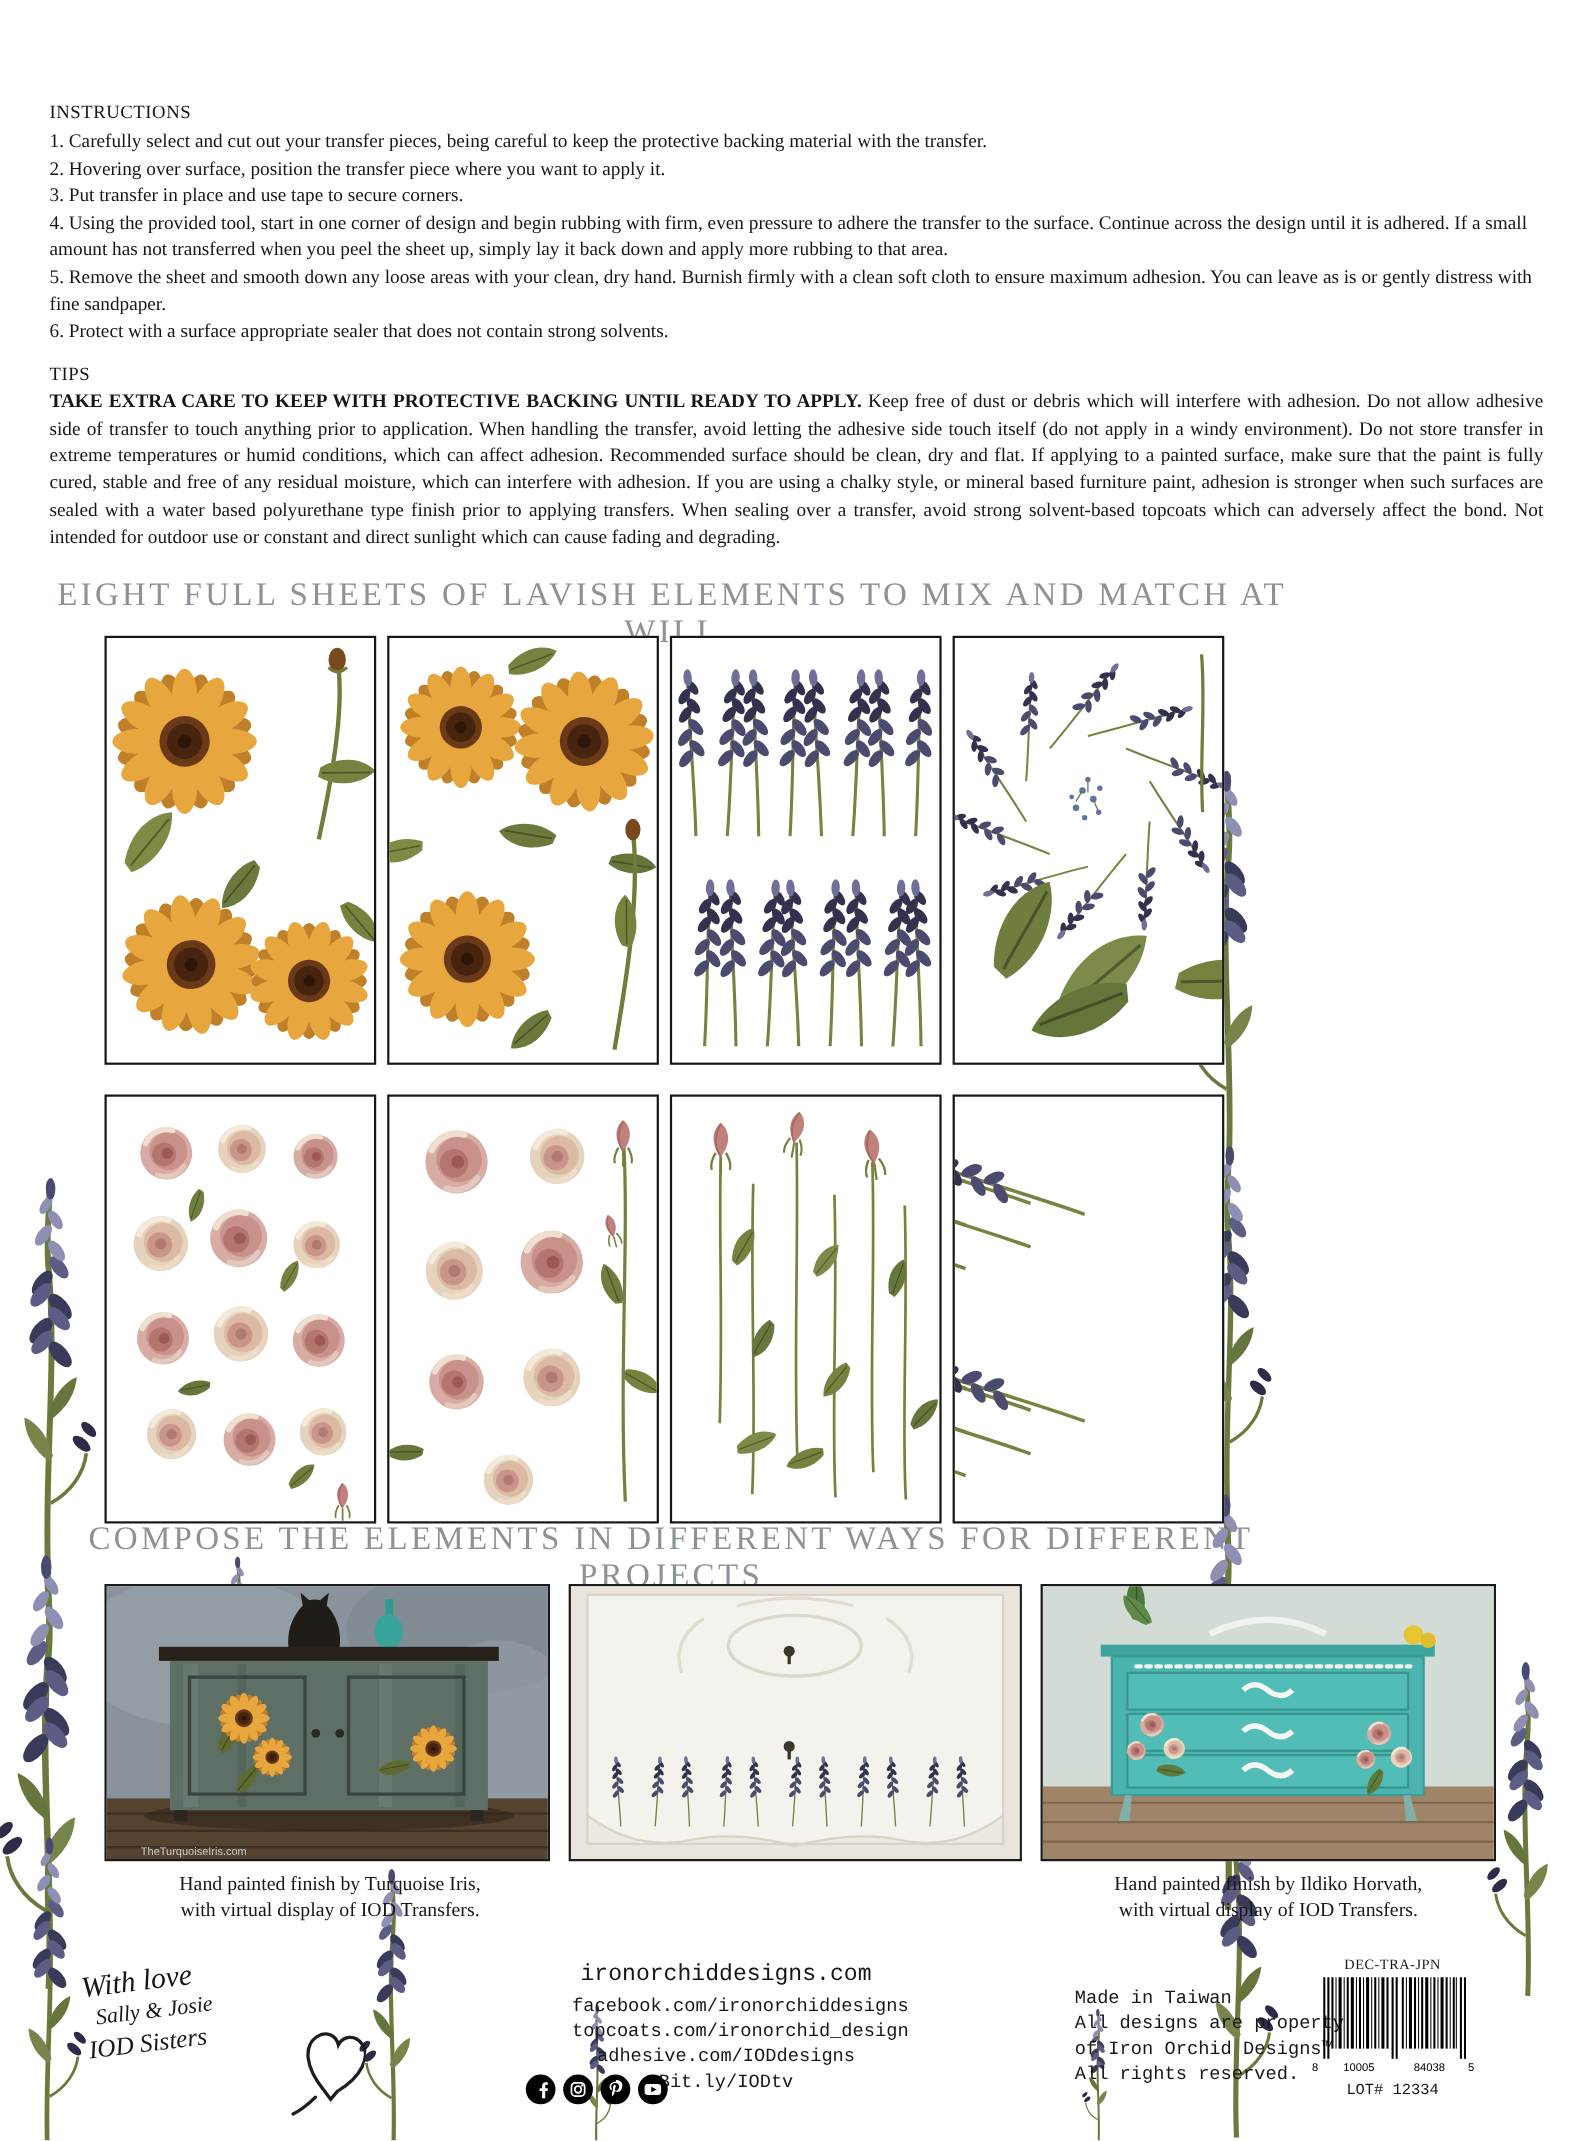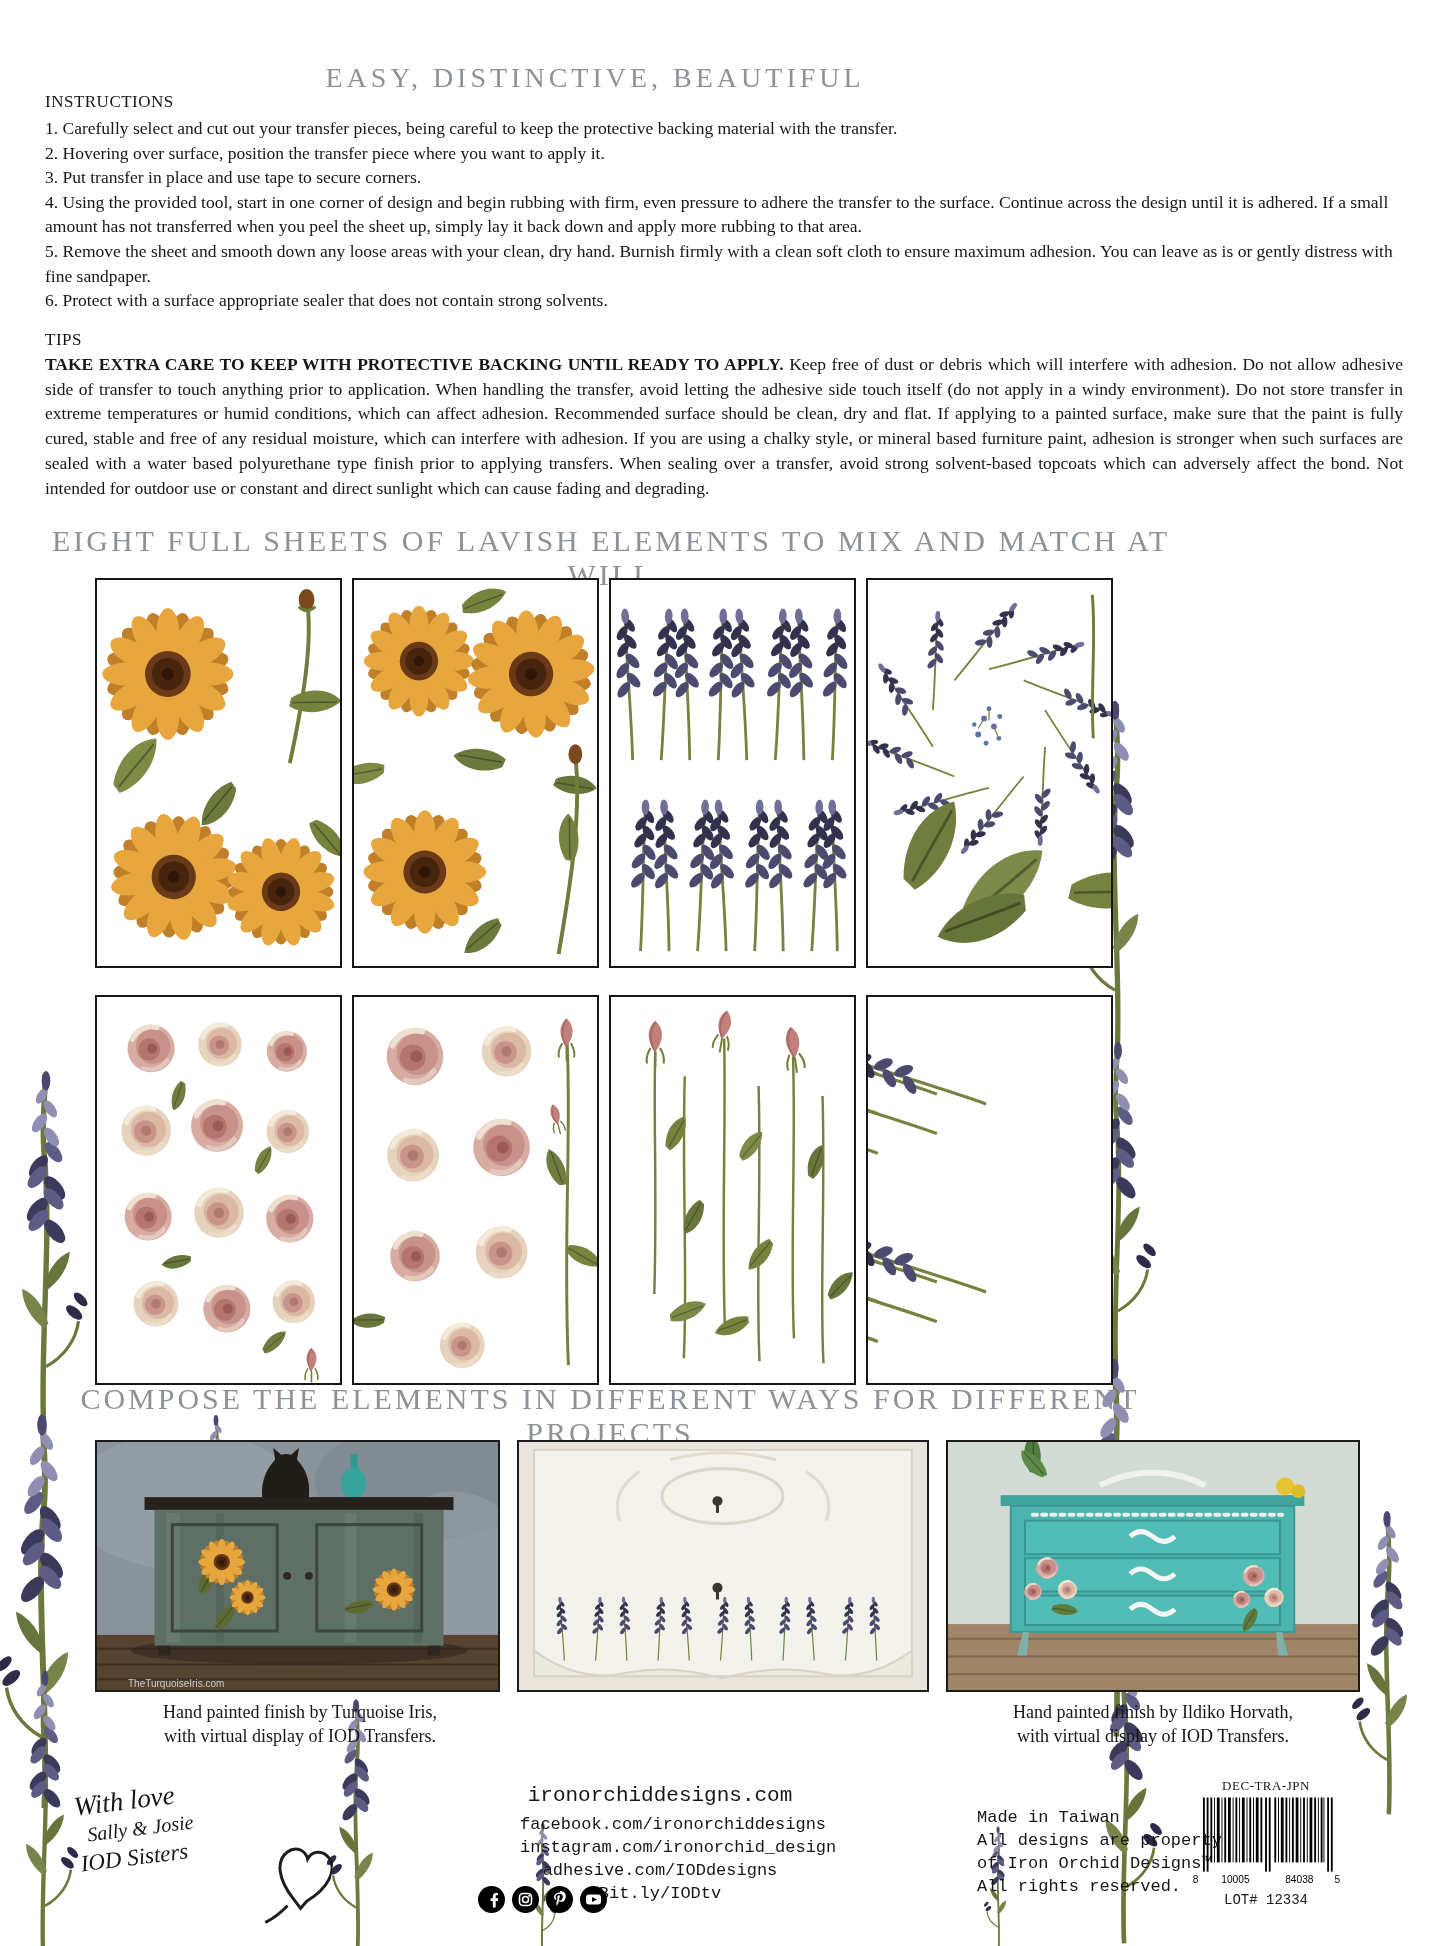--- a/index.html
+++ b/index.html
@@ -171,21 +171,20 @@
 <svg class="lav" style="left:527px;top:1818px;width:32px;height:138px;transform:scaleX(-1)" viewBox="-40 -345 80 350">
       <use href="#lvd"></use>
     </svg>
 <svg class="lav" style="left:983px;top:1822px;width:30px;height:129px" viewBox="-40 -345 80 350">
       <use href="#lvd"></use>
     </svg>
 <svg class="lav" style="left:1350px;top:1500px;width:74px;height:319px" viewBox="-40 -345 80 350">
       <use href="#lvd"></use>
     </svg>
 
-<h1 class="abs ghead" style="left:45px;top:62px;width:1100px;font-size:28px;letter-spacing:4px;margin:0;">EASY, DISTINCTIVE, BEAUTIFUL</h1>
 
 <div class="abs label" style="left:45px;top:92px;">INSTRUCTIONS</div>
 
 <div class="abs body-txt" style="left:45px;top:116px;width:1358px;">
   <div>1. Carefully select and cut out your transfer pieces, being careful to keep the protective backing material with the transfer.</div>
   <div>2. Hovering over surface, position the transfer piece where you want to apply it.</div>
   <div>3. Put transfer in place and use tape to secure corners.</div>
   <div>4. Using the provided tool, start in one corner of design and begin rubbing with firm, even pressure to adhere the transfer to the surface. Continue across the design until it is adhered. If a small amount has not transferred when you peel the sheet up, simply lay it back down and apply more rubbing to that area.</div>
   <div>5. Remove the sheet and smooth down any loose areas with your clean, dry hand. Burnish firmly with a clean soft cloth to ensure maximum adhesion. You can leave as is or gently distress with fine sandpaper.</div>
   <div>6. Protect with a surface appropriate sealer that does not contain strong solvents.</div>
@@ -476,21 +475,21 @@
 </div>
 
 <svg class="abs" style="left:268px;top:1838px;z-index:4;transform:rotate(8deg)" width="62" height="92" viewBox="0 0 62 92">
   <path d="M28,62 C9,44 5,26 15,16 C23,8 33,12 36,20 C39,12 49,8 57,16 C67,26 61,46 41,62 L36,70 Z
            M22,70 C16,78 10,84 4,88" stroke="#1d1d1d" stroke-width="3" fill="none" stroke-linecap="round"></path>
 </svg>
 
 <div class="abs links sans" style="left:520px;top:1784px;width:280px;z-index:4;">
   <div style="font-size:21px;margin-bottom:6px;">ironorchiddesigns.com</div>
   <div style="font-size:17px;line-height:23px;">facebook.com/ironorchiddesigns</div>
-  <div style="font-size:17px;line-height:23px;">instagram.com/ironorchid_design</div>
+  <div style="font-size:17px;line-height:23px;">topcoats.com/ironorchid_design</div>
   <div style="font-size:17px;line-height:23px;">adhesive.com/IODdesigns</div>
   <div style="font-size:17px;line-height:23px;">Bit.ly/IODtv</div>
 </div>
 
 <div class="abs" style="left:478px;top:1886px;z-index:5;white-space:nowrap;">
   <span class="icon">
     <svg viewBox="0 0 27 27" width="27" height="27">
           <path fill="#fff" d="M14.8,21.5 v-6.6 h-2.2 v-2.6 h2.2 v-2 c0,-2.2 1.3,-3.4 3.3,-3.4 l1.9,.1 v2.3 h-1.1 c-1,0 -1.2,.5 -1.2,1.2 v1.8 h2.4 l-.3,2.6 h-2.1 v6.6 Z"></path>
         </svg>
   </span><span class="icon">

